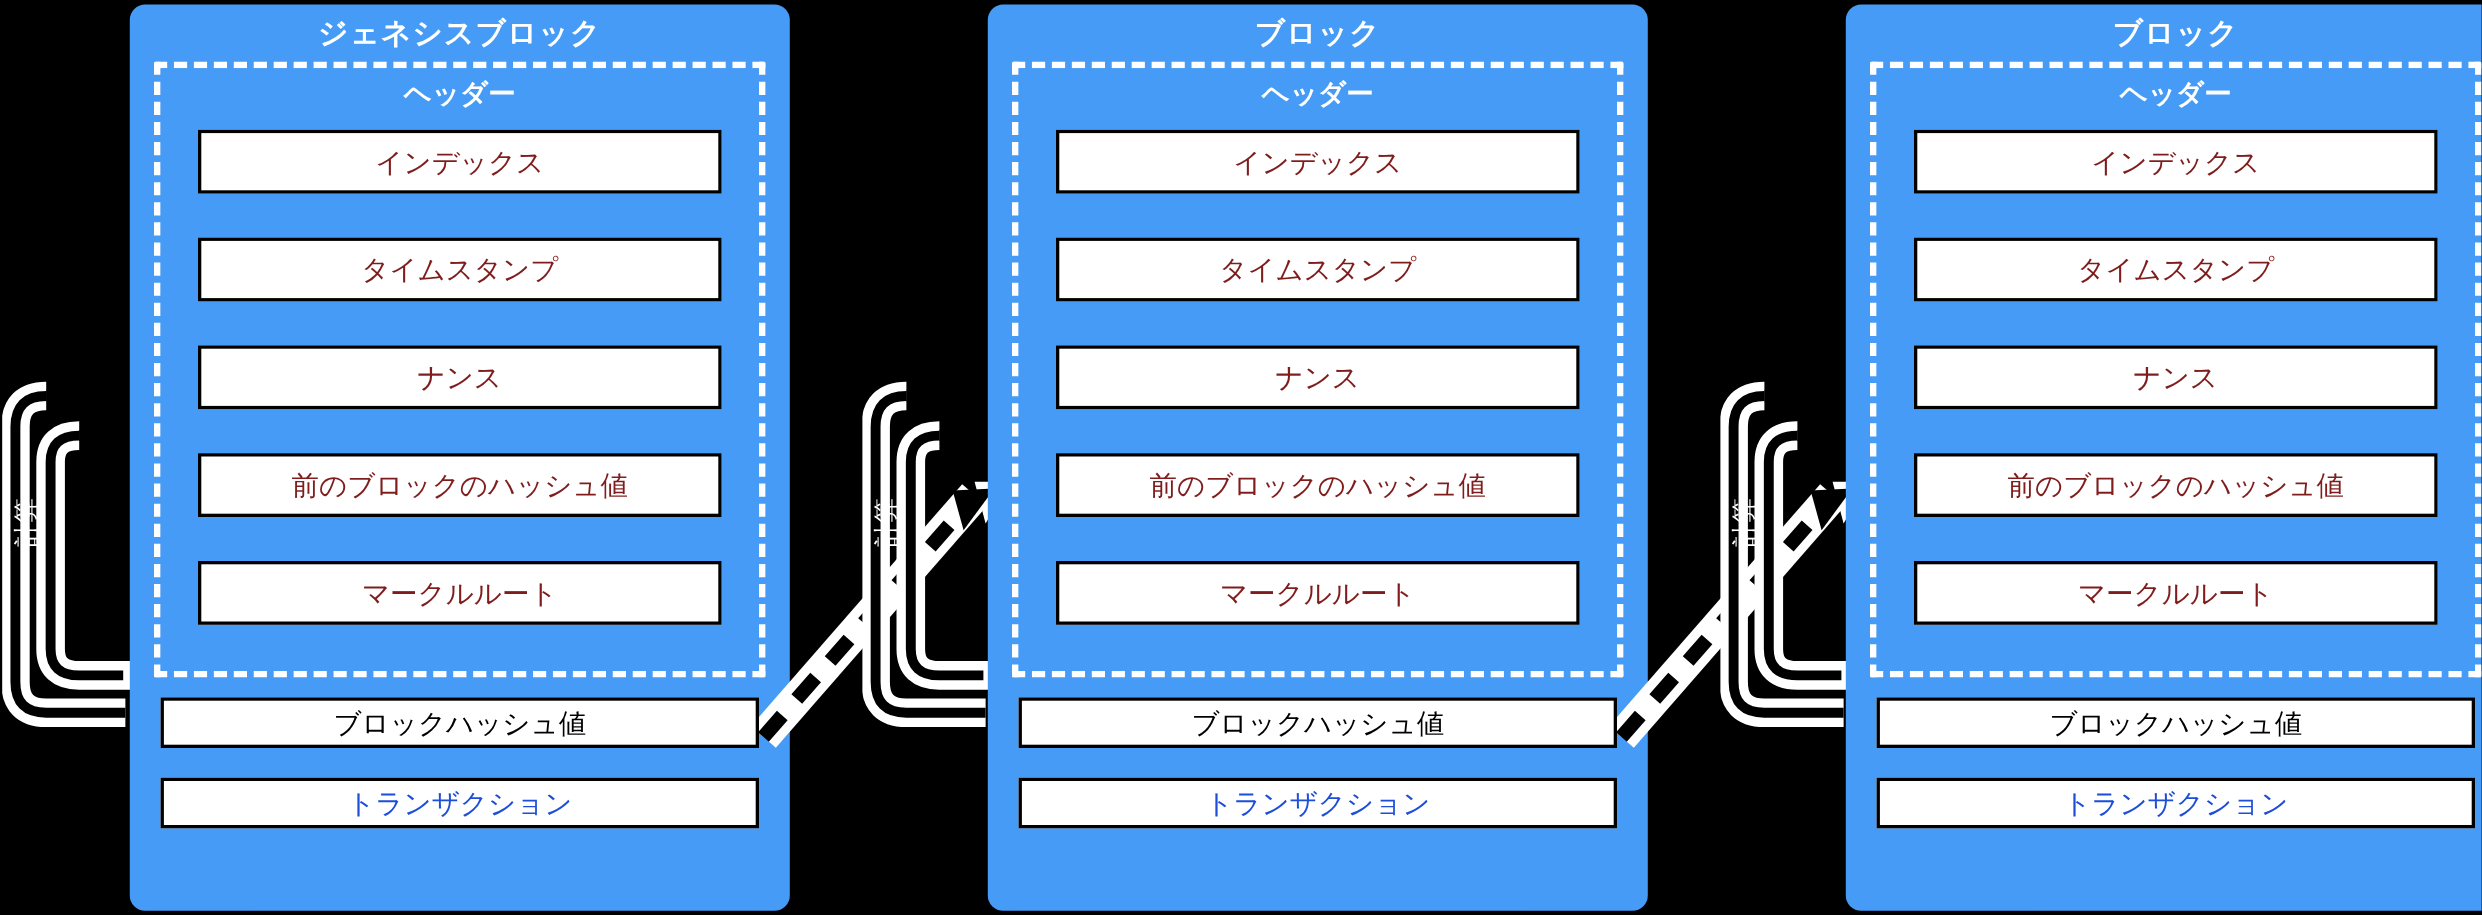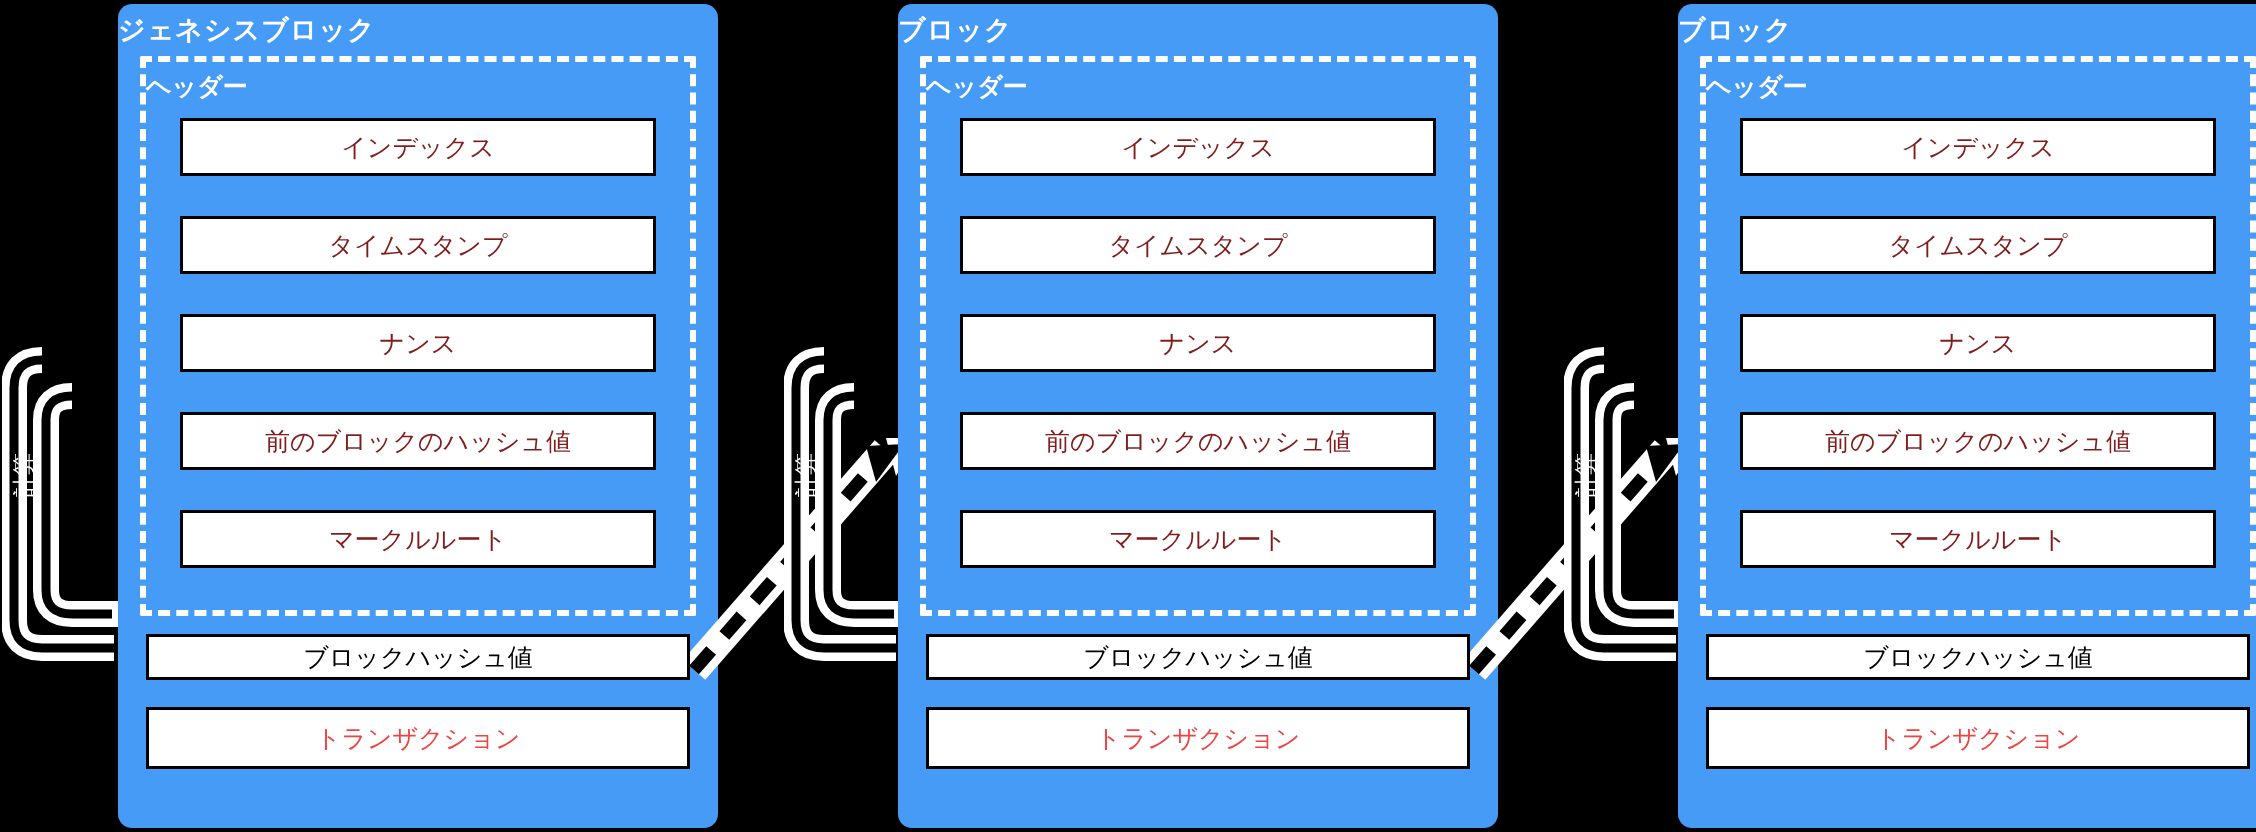--- a/index.html
+++ b/index.html
@@ -3,46 +3,46 @@
 <meta charset="utf-8">
 <style>
   html,body{margin:0;padding:0;background:#000;}
   body{width:2256px;height:832px;overflow:hidden;
        font-family:"Liberation Sans","DejaVu Sans",sans-serif;}
   #stage{position:relative;width:2256px;height:832px;background:#000;}
 
   .block{position:absolute;top:4px;height:824px;
          background:#459BF5;border-radius:14px;box-sizing:border-box;}
 
-  .block-title{position:absolute;top:8px;left:0;right:0;text-align:left;
+  .block-title{position:absolute;top:8px;left:0;right:0;text-align:center;
                color:#fff;font-weight:bold;font-size:27px;letter-spacing:1px;
                line-height:36px;}
 
   .header-zone{position:absolute;left:22px;right:22px;top:52px;height:560px;
                border:6px dashed #ffffff;box-sizing:border-box;border-radius:2px;}
 
-  .header-label{position:absolute;top:8px;left:0;right:0;
+  .header-label{position:absolute;top:8px;left:0;right:0;text-align:center;
                 color:#fff;font-weight:bold;font-size:25px;line-height:32px;}
 
   .field{position:absolute;left:28px;right:28px;height:58px;
          background:#fff;border:3px solid #000;box-sizing:border-box;
          display:flex;align-items:center;justify-content:center;
          color:#7f1d1d;font-size:25px;white-space:nowrap;}
 
   .hfield{left:34px;right:34px;}
 
   .hash-field{position:absolute;left:28px;right:28px;height:46px;top:630px;
          background:#fff;border:3px solid #000;box-sizing:border-box;
          display:flex;align-items:center;justify-content:center;
          color:#000;font-size:25px;white-space:nowrap;}
 
-  .tx-field{position:absolute;left:28px;right:28px;height:62px;top:703px;
+  .tx-field{position:absolute;left:28px;right:28px;height:46px;top:703px;
          background:#fff;border:3px solid #000;box-sizing:border-box;
          display:flex;align-items:center;justify-content:center;
-         color:#ef4444;font-size:25px;white-space:nowrap;}
+         color:#1d4ed8;font-size:25px;white-space:nowrap;}
 
   .calc-group{position:absolute;width:130px;height:330px;}
   .calc-group svg{position:absolute;left:0;top:0;}
   .calc-label{position:absolute;left:-18px;top:130px;width:80px;
               transform:rotate(-90deg);transform-origin:center center;
               color:#fff;font-size:22px;text-align:center;
               font-weight:normal;white-space:nowrap;}
 
   .link-arrow{position:absolute;}
 </style>

